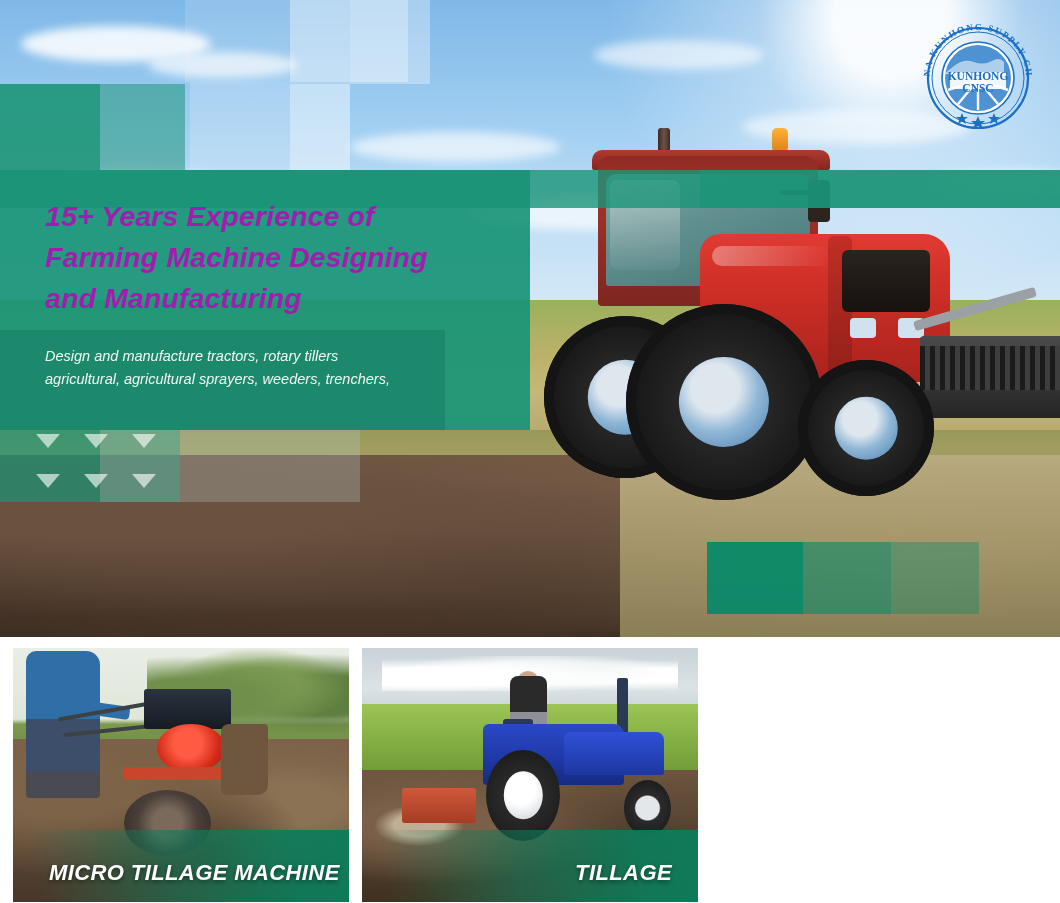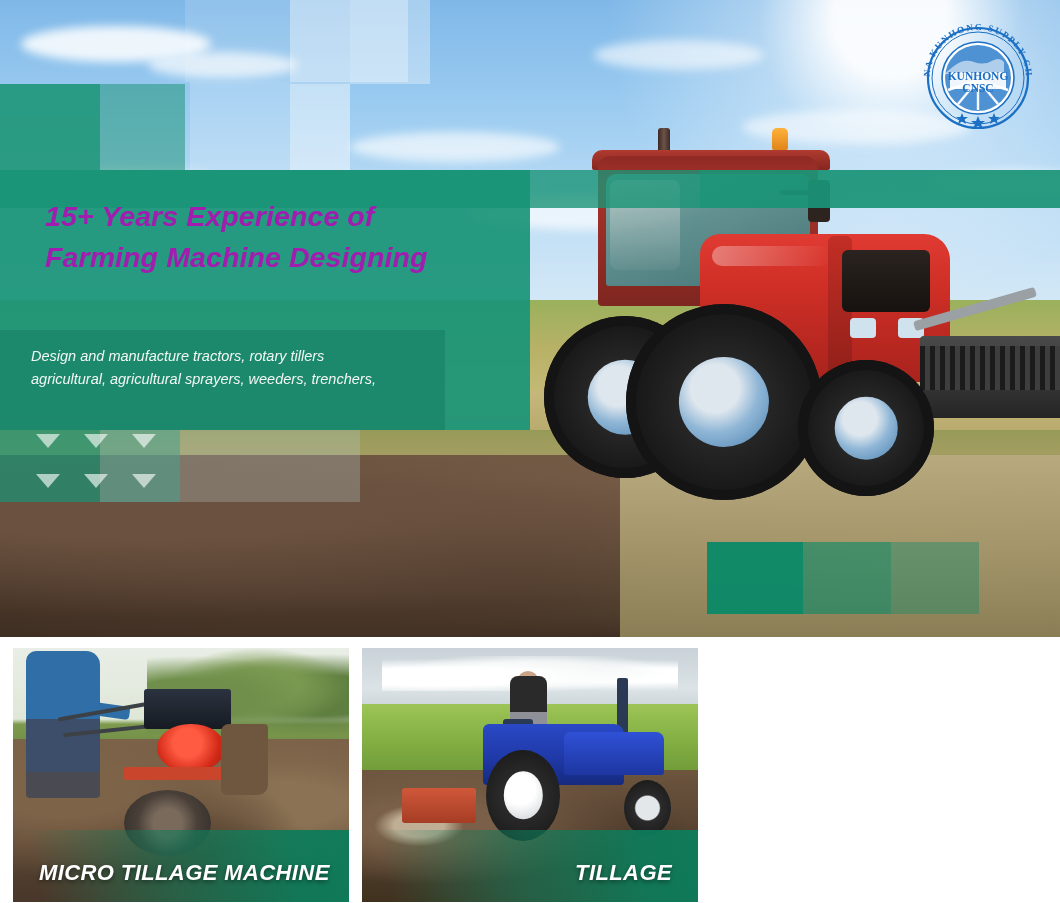--- a/index.html
+++ b/index.html
@@ -187,40 +187,40 @@
   .gb2{ left:803px; width:88px; background:rgba(11,137,104,.62); }
   .gb3{ left:891px; width:88px; background:rgba(11,137,104,.40); }
 
   
   .hero-text{ position:absolute; left:45px; top:196px; width:470px; z-index:6; }
   .headline{
     font-size:28.5px; line-height:41px; font-weight:bold; font-style:italic;
     color:#a21caf; letter-spacing:.1px;
   }
   .subcopy{
-    position:absolute; left:31px; top:345px; width:420px; z-index:6;
+    position:absolute; left:45px; top:345px; width:420px; z-index:6;
     font-size:14.5px; line-height:22.5px; font-style:italic; color:#f2f7f5;
   }
 
   
   .logo{ position:absolute; right:18px; top:14px; width:128px; height:128px; z-index:8; }
   .logo svg{ display:block; }
 
   
   .cards{ position:absolute; left:13px; top:648px; width:1034px; height:254px; display:flex; gap:13px; }
   .card{ position:relative; width:336px; height:254px; overflow:hidden; background:#cfd6cf; }
 
   .cardlabel{
     position:absolute; left:0; bottom:0; width:100%; height:58px;
     display:flex; align-items:center;
     font-size:22px; font-weight:bold; font-style:italic; color:#fff;
     letter-spacing:.4px; text-shadow:0 2px 4px rgba(0,0,0,.45);
     z-index:4;
   }
-  .lab1{ justify-content:flex-start; padding-left:26px; }
+  .lab1{ justify-content:flex-start; padding-left:36px; }
   .lab2{ justify-content:flex-end;   padding-right:26px; }
   .lab3{ justify-content:flex-start; padding-left:24px; }
   .labelwash{
     position:absolute; left:0; bottom:0; width:100%; height:72px; z-index:3;
     background:linear-gradient(78deg, rgba(13,124,90,0) 8%, rgba(13,124,90,.55) 45%, rgba(13,124,90,.92) 82%, rgba(13,124,90,.97) 100%);
   }
 
   
   .c1-sky{ position:absolute; inset:0; background:linear-gradient(180deg,#e9eee6 0%,#dfe7d8 28%,#7d9a4e 30%,#6e8c45 40%,#8a7358 44%,#6d5640 60%,#5a4533 100%); }
   .c1-trees{ position:absolute; left:40%; top:0; width:60%; height:34%;
@@ -380,20 +380,21 @@
       <div class="arrow a6"></div>
     </div>
 
     <div class="gb gb1"></div>
     <div class="gb gb2"></div>
     <div class="gb gb3"></div>
 
     <div class="hero-text">
       <div class="headline">15+ Years Experience of</div>
       <div class="headline">Farming Machine Designing</div>
+      <div class="headline">and Manufacturing</div>
     </div>
 
     <div class="subcopy">
       <div>Design and manufacture tractors, rotary tillers</div>
       <div>agricultural, agricultural sprayers, weeders, trenchers,</div>
     </div>
 
     <div class="logo">
       <svg viewBox="0 0 128 128" width="128" height="128" aria-hidden="true">
         <defs>

